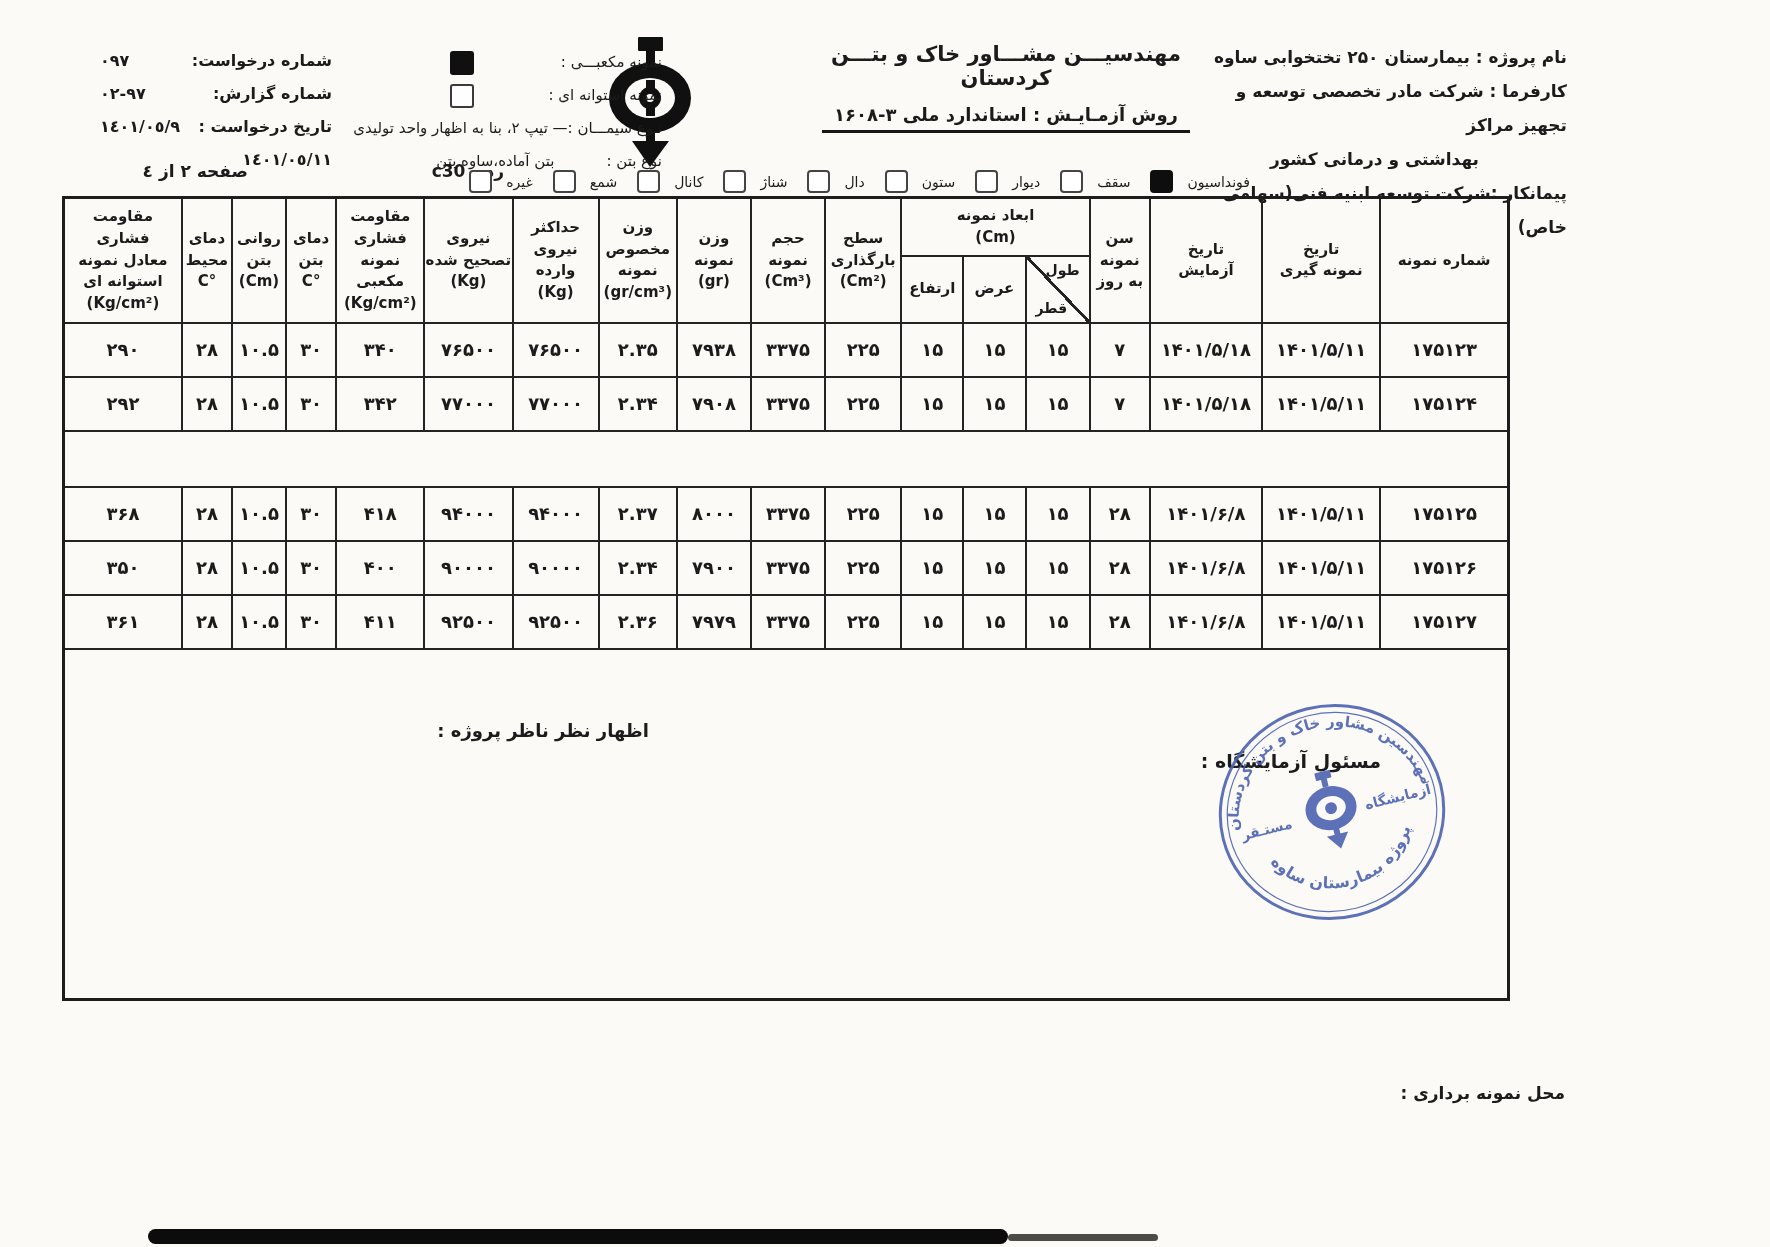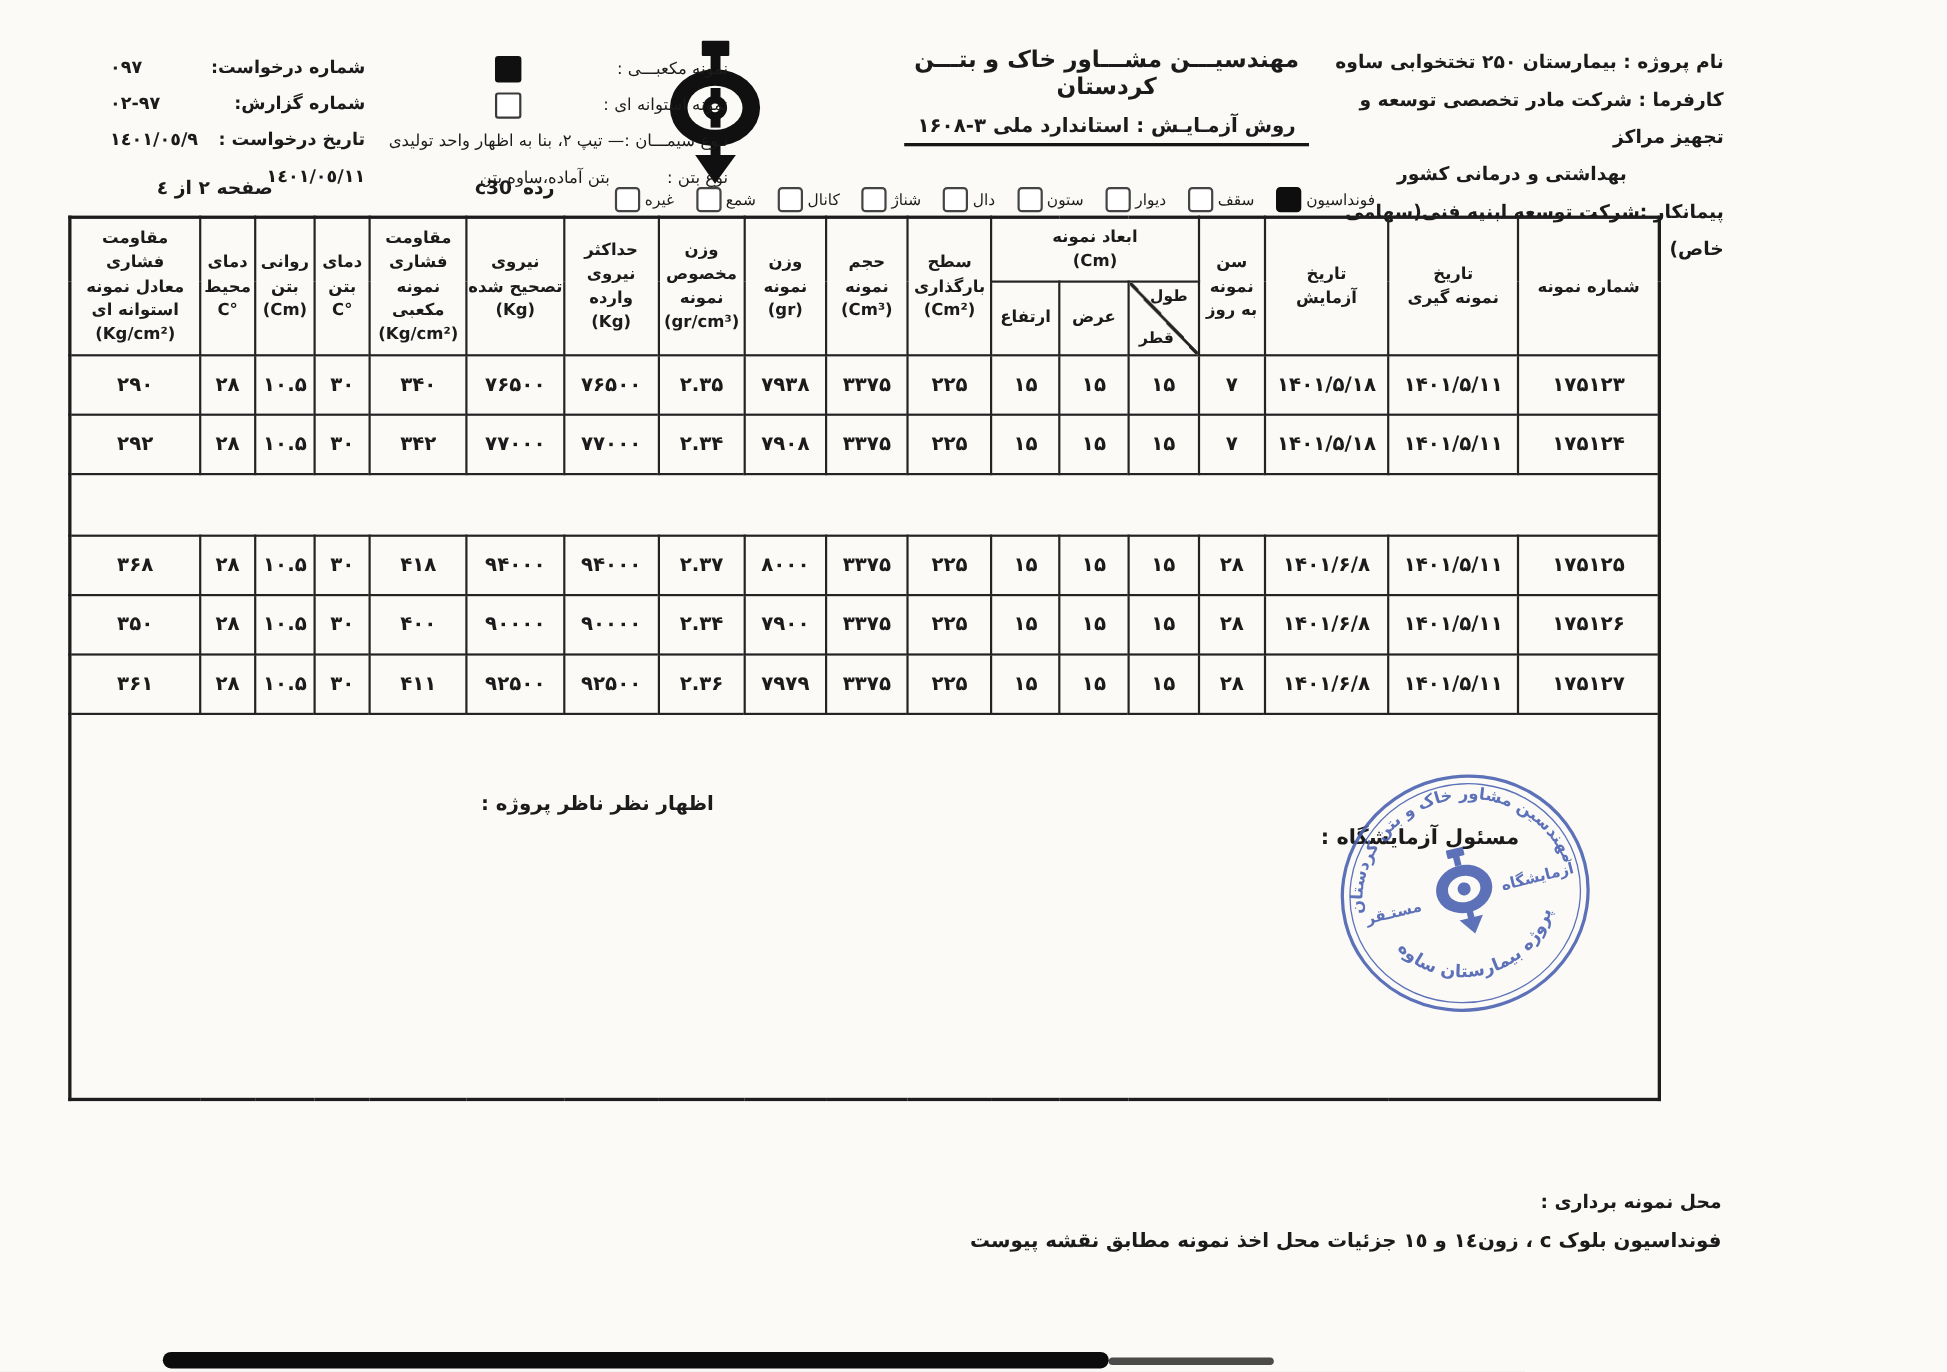--- a/index.html
+++ b/index.html
@@ -29,21 +29,21 @@
   .spec-concrete{display:flex;gap:52px;}
   
   .request-block{position:absolute;top:44px;right:1438px;width:232px;
     font-size:16px;font-weight:700;line-height:33px;}
   .reqrow{display:flex;justify-content:space-between;}
   
   .grade{position:absolute;top:161px;right:1266px;font-size:17px;font-weight:700;display:flex;gap:10px;}
   .page-no{position:absolute;top:161px;right:1522px;font-size:17px;font-weight:700;}
   
   .usage-row{position:absolute;top:170px;right:520px;display:flex;gap:20px;font-size:14px;align-items:center;}
-  .uitem{display:flex;align-items:center;gap:4px;}
+  .uitem{display:flex;align-items:center;gap:14px;}
   .ubox{width:19px;height:19px;border:2px solid #444;border-radius:4px;background:#fff;}
   .ubox.checked{background:#0e0e0e;border-color:#0e0e0e;}
   
   .main-table{position:absolute;top:196px;right:260px;border-collapse:collapse;
     width:1448px;table-layout:fixed;direction:rtl;}
   .main-table th,.main-table td{border:2px solid #232323;padding:0;text-align:center;vertical-align:middle;}
   .main-table{border:3px solid #1d1d1d;}
   .main-table th{font-size:15px;font-weight:700;white-space:pre-line;line-height:1.45;}
   .main-table thead tr.h1{height:58px;}
   .main-table thead tr.h2{height:62px;}
@@ -390,17 +390,16 @@
               <rect x="117" y="132" width="6" height="8"></rect>
               <polygon points="109,139 131,139 120,154"></polygon>
             </g>
           </svg>
         </td>
       </tr>
     </tbody>
   </table>
 
   <div class="loc-label">محل نمونه برداری :</div>
-  <div class="loc-value">فونداسیون بلوک c ، زون١٤ و ١٥  جزئیات محل اخذ نمونه مطابق نقشه پیوست</div>
 
   <div class="smudge"></div>
   <div class="smudge-tail"></div>
 </div>
 
 </body></html>

